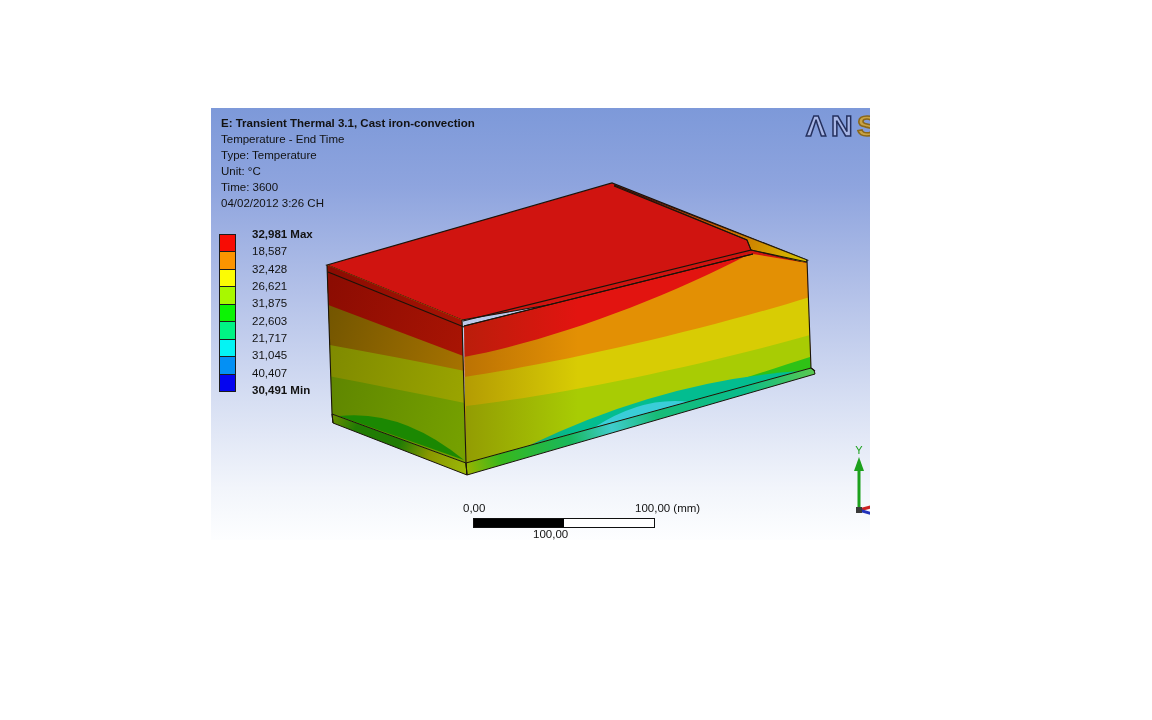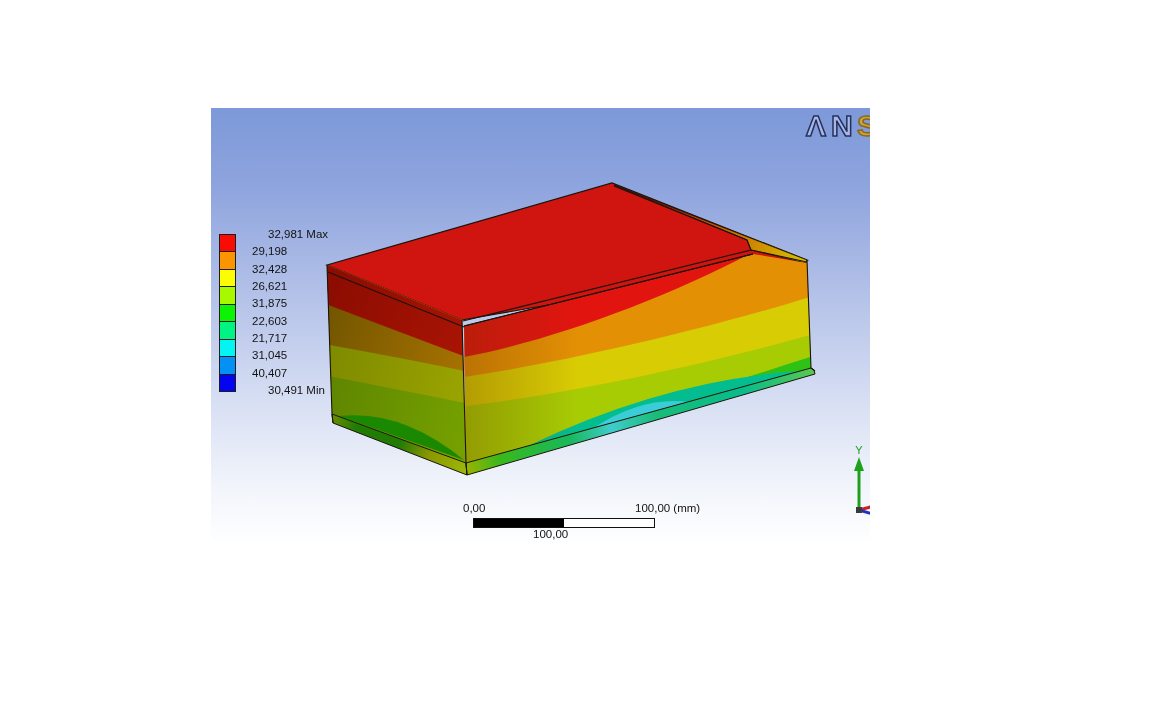--- a/index.html
+++ b/index.html
@@ -9,21 +9,21 @@
     background:linear-gradient(180deg,#7d99d9 0%,#8ea4de 18%,#b2c0e8 42%,#d7dff3 68%,#f2f5fb 88%,#fdfeff 100%);}
   
   #hdr{position:absolute;left:10px;top:7px;line-height:16px;font-size:11.5px;white-space:nowrap;}
   #hdr .t{font-weight:bold;}
   
   #legend-swatches{position:absolute;left:8px;top:126px;width:17px;height:158px;
       border:1px solid #1c1c1c;box-sizing:border-box;display:flex;flex-direction:column;}
   #legend-swatches div{flex:1;border-bottom:1px solid #1c1c1c;}
   #legend-swatches div:last-child{border-bottom:none;}
   .leglab{position:absolute;left:41px;height:16px;font-size:11.5px;white-space:nowrap;}
-  .leglab.b{font-weight:normal;margin-left:16px;}
+  .leglab.b{font-weight:bold;}
   
   #model{position:absolute;left:0;top:0;}
   
   #sbar{position:absolute;left:262px;top:410px;width:182px;height:10px;border:1px solid #101010;
         box-sizing:border-box;background:#ffffff;}
   #sbar .half{position:absolute;left:0;top:0;width:50%;height:100%;background:#000000;}
   .sbl{position:absolute;font-size:11.5px;white-space:nowrap;}
   #sbl0{left:252px;top:394px;}
   #sbl200{left:424px;top:394px;}
   #sbl100{left:322px;top:420px;width:62px;text-align:left;}
@@ -31,40 +31,48 @@
   #triad{position:absolute;left:630px;top:332px;width:45px;height:84px;}
   
   #logo{position:absolute;left:592px;top:-3px;width:82px;height:42px;}
 </style>
 </head>
 <body>
 
 <div id="page">
   <div id="viewport">
 
+    <div id="hdr">
+      <div class="t">E: Transient Thermal 3.1, Cast iron-convection</div>
+      <div>Temperature - End Time</div>
+      <div>Type: Temperature</div>
+      <div>Unit: °C</div>
+      <div>Time: 3600</div>
+      <div>04/02/2012 3:26 CH</div>
+    </div>
 
     <svg id="logo" viewBox="0 0 82 42">
       <text x="3" y="31" font-size="30" font-weight="bold" font-family="Liberation Sans,sans-serif" fill="#a9b7e6" stroke="#24305e" stroke-width="1.5">Λ</text>
       <text x="28" y="31" font-size="30" font-weight="bold" font-family="Liberation Sans,sans-serif" fill="#a9b7e6" stroke="#24305e" stroke-width="1.5">N</text>
       <text x="54" y="31" font-size="30" font-weight="bold" font-family="Liberation Sans,sans-serif" fill="#c8a344" stroke="#8a671a" stroke-width="1.6">S</text>
     </svg>
 
     <div id="legend-swatches">
       <div style="background: rgb(248, 12, 4);"></div>
       <div style="background: rgb(252, 148, 0);"></div>
       <div style="background: rgb(252, 252, 4);"></div>
       <div style="background: rgb(168, 248, 0);"></div>
       <div style="background: rgb(12, 244, 4);"></div>
       <div style="background: rgb(0, 244, 132);"></div>
       <div style="background: rgb(4, 244, 244);"></div>
       <div style="background: rgb(4, 144, 244);"></div>
       <div style="background: rgb(4, 4, 240);"></div>
     </div>
     <div class="leglab b" style="top:120px">32,981 Max</div>
-    <div class="leglab" style="top:137px">29,198</div>
+    <div class="leglab" style="top:137px">18,587</div>
     <div class="leglab" style="top:155px">32,428</div>
     <div class="leglab" style="top:172px">26,621</div>
     <div class="leglab" style="top:189px">31,875</div>
     <div class="leglab" style="top:207px">22,603</div>
     <div class="leglab" style="top:224px">21,717</div>
     <div class="leglab" style="top:241px">31,045</div>
     <div class="leglab" style="top:259px">40,407</div>
     <div class="leglab b" style="top:276px">30,491 Min</div>
 
     <svg id="model" width="659" height="432" viewBox="211 108 659 432">

